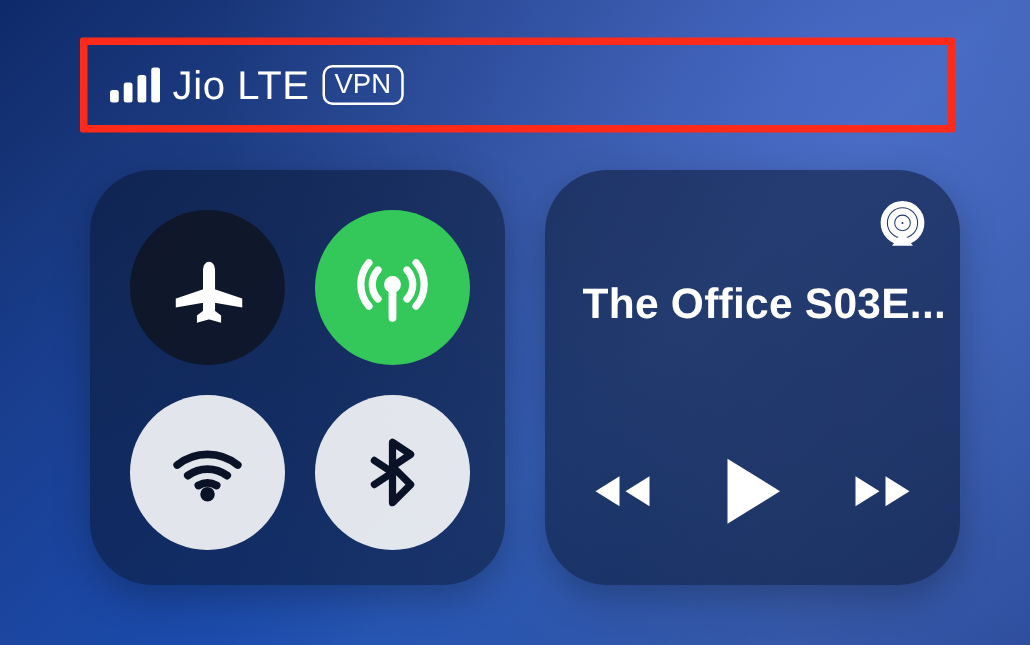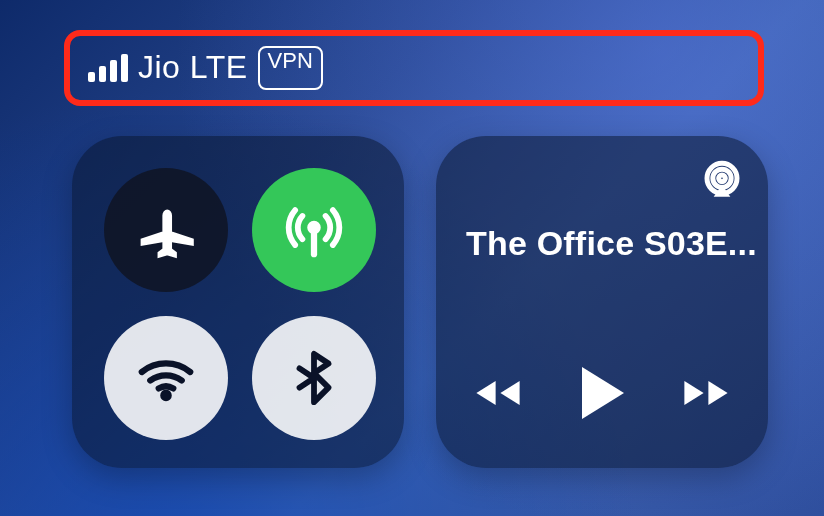--- a/index.html
+++ b/index.html
@@ -11,40 +11,40 @@
       linear-gradient(135deg, #0e2a6a 0%, #27478f 35%, #3e64b0 60%, #2f4f9e 100%);
     position: relative;
   }
 
   
   .status-wrap {
     position: absolute;
     left: 64px; top: 30px;
     width: 700px; height: 76px;
     border: 6px solid #ff2a1a;
-    border-radius: 16px;
+    border-radius: 2px;
     padding: 0 14px 0 18px;
     display: flex; align-items: center;
     color: #fff;
   }
   .status-left { display: flex; align-items: center; gap: 10px; }
   .status-right { margin-left: auto; display: flex; align-items: center; gap: 12px; }
 
   .bars { display: flex; align-items: flex-end; gap: 4px; }
   .bars span { width: 7px; background: #fff; border-radius: 2px; display: block; }
   .bars span:nth-child(1){height:10px}
   .bars span:nth-child(2){height:16px}
   .bars span:nth-child(3){height:22px}
   .bars span:nth-child(4){height:28px}
 
   .carrier { font-size: 32px; font-weight: 500; letter-spacing: 0.5px; }
 
   .vpn-badge {
     border: 2.5px solid #fff; border-radius: 8px;
-    padding: 0px 8px 14px 8px;
+    padding: 0px 8px 1px 8px;
     font-size: 22px; font-weight: 500; line-height: 1.2;
   }
 
   .alarm-icon, .loc-icon { width: 28px; height: 28px; fill: #fff; }
   .pct { font-size: 32px; font-weight: 500; }
 
   .battery {
     width: 58px; height: 28px; border: 2.5px solid #fff; border-radius: 7px;
     position: relative; display: flex; align-items: center; padding: 3px;
   }

